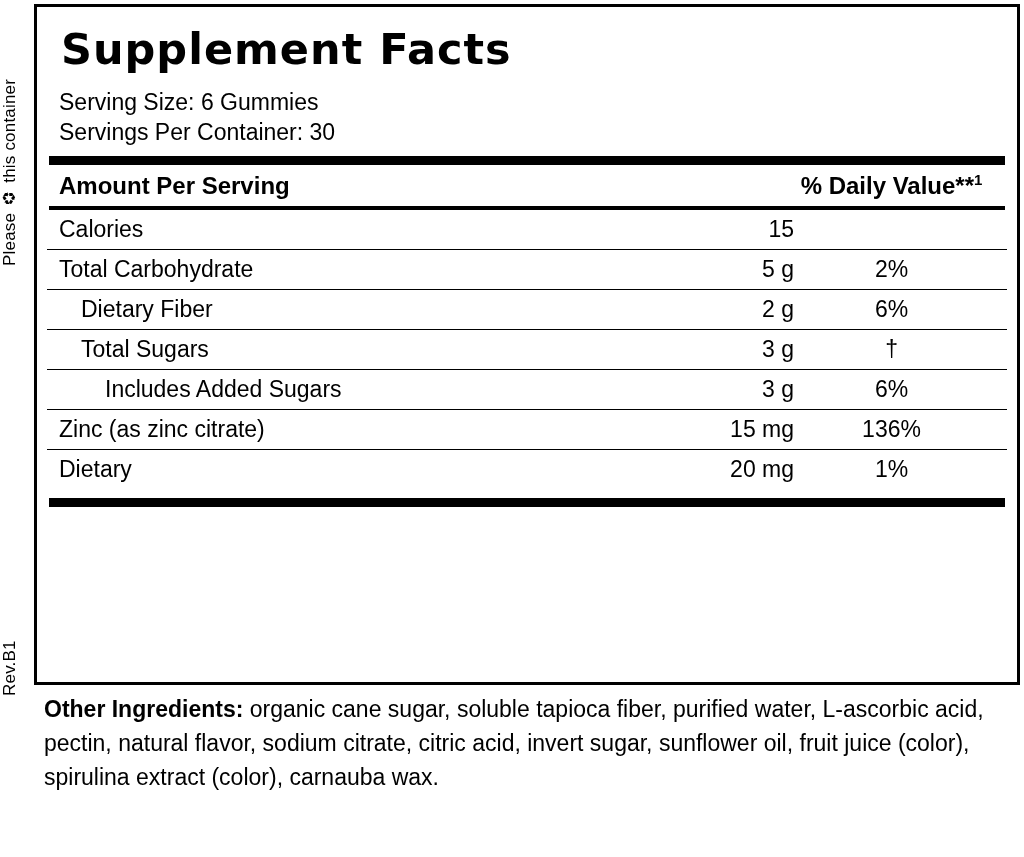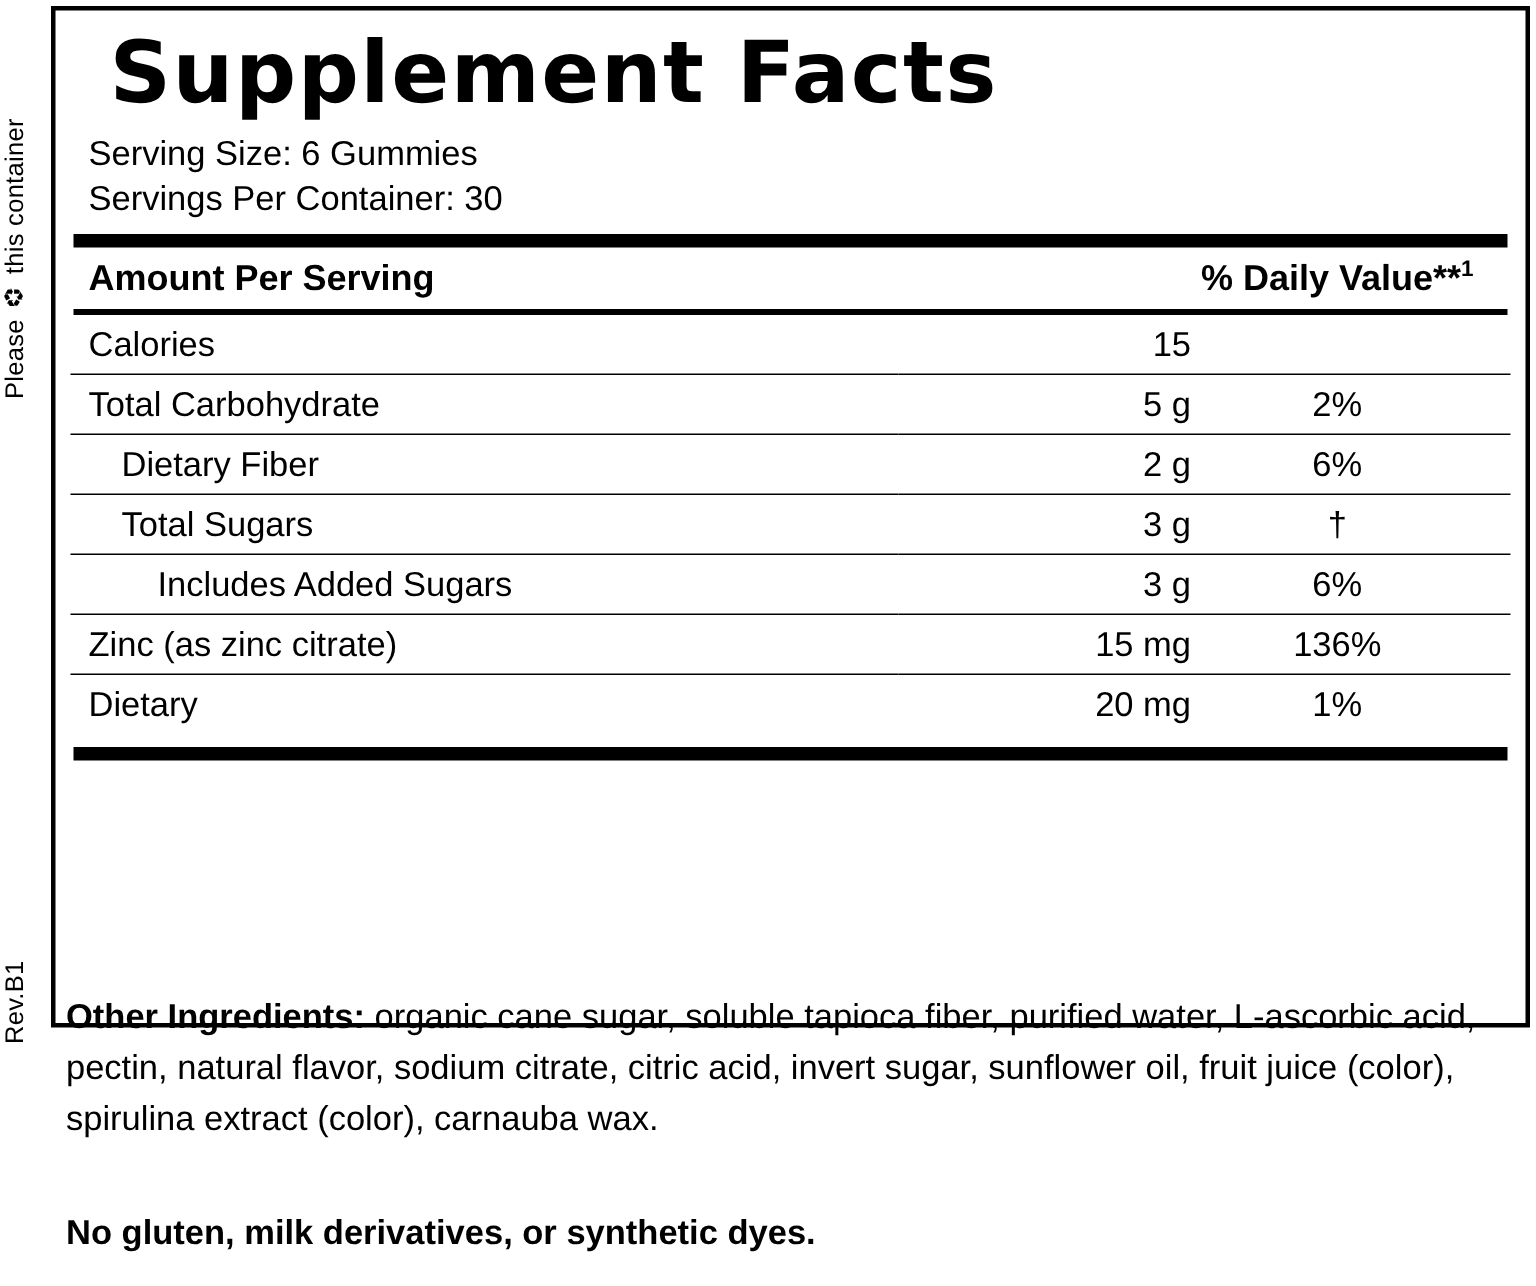--- a/index.html
+++ b/index.html
@@ -58,24 +58,24 @@
     width: 986px;
     height: 681px;
     border: 3px solid #000;
     box-sizing: border-box;
     padding: 0 10px;
   }
 
   .title {
     font-family: "DejaVu Sans", sans-serif;
     font-weight: bold;
-    font-size: 57px;
+    font-size: 43px;
     line-height: 72px;
     letter-spacing: 1px;
-    margin: 6px 0 2px 26px;
+    margin: 6px 0 2px 14px;
     white-space: nowrap;
   }
 
   .serving-line {
     font-size: 23px;
     line-height: 30px;
     margin-left: 12px;
   }
 
   .rule-thick {
@@ -116,21 +116,21 @@
   .footnotes {
     font-size: 22px;
     line-height: 30px;
     margin: 10px 0 0 12px;
   }
 
   
   .ingredients {
     position: absolute;
     left: 44px;
-    top: 660px;
+    top: 692px;
     width: 976px;
     font-size: 23px;
     line-height: 34px;
   }
   .ingredients b { font-weight: bold; }
   .no-gluten {
     position: absolute;
     left: 44px;
     top: 808px;
     font-size: 23px;
@@ -210,15 +210,14 @@
 
     <div class="rule-thick"></div>
 
 
   </div>
 
   <div class="ingredients">
     <b>Other Ingredients:</b><span> organic cane sugar, soluble tapioca fiber, purified water, L-ascorbic acid, pectin, natural flavor, sodium citrate, citric acid, invert sugar, sunflower oil, fruit juice (color), spirulina extract (color), carnauba wax.</span>
   </div>
 
-  <div class="no-gluten">No gluten, milk derivatives, or synthetic dyes.</div>
 
 </div>
 
 </body></html>

